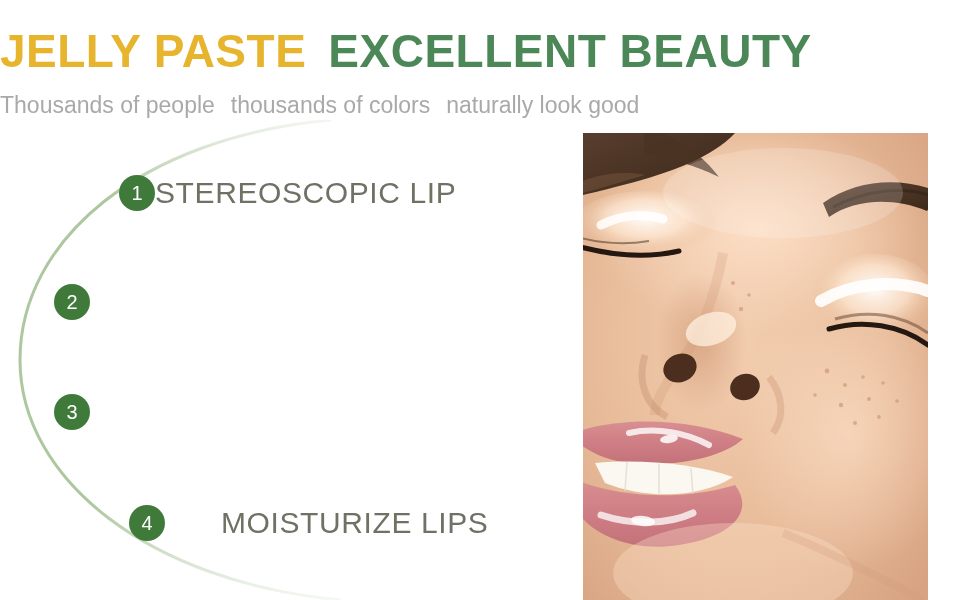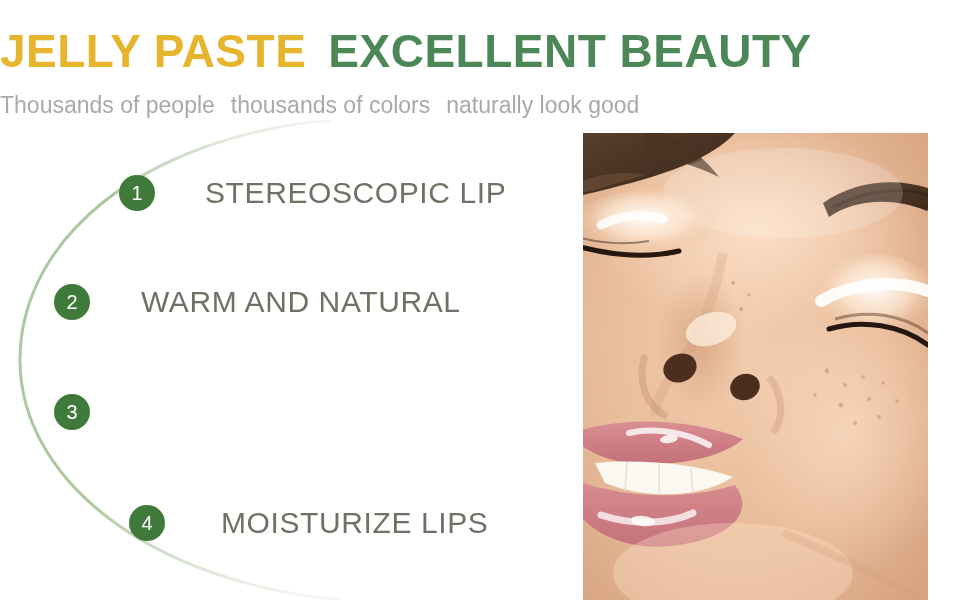--- a/index.html
+++ b/index.html
@@ -76,21 +76,21 @@
     line-height: 1;
   }
   .feature-label {
     font-size: 30px;
     color: #6E7265;
     letter-spacing: 0.6px;
     line-height: 1;
   }
 
   #feature-1 { left: 119px; top: 175px; }
-  #feature-1 .feature-label { margin-left: 50px; }
+  #feature-1 .feature-label { }
 
   #feature-2 { left: 54px; top: 284px; }
   #feature-2 .feature-label { margin-left: 51px; }
 
   #feature-3 { left: 54px; top: 394px; }
   #feature-3 .feature-label { margin-left: 45px; }
 
   #feature-4 { left: 129px; top: 505px; }
   #feature-4 .feature-label { margin-left: 56px; }
 
@@ -131,21 +131,20 @@
     <path d="M 330 0 C 140 18, 20 120, 20 240 C 20 360, 150 462, 340 480" fill="none" stroke="url(#arcFade)" stroke-width="3" stroke-linecap="round"></path>
   </svg>
 
   <div class="feature" id="feature-1">
     <span class="bullet">1</span>
     <span class="feature-label">STEREOSCOPIC LIP</span>
   </div>
 
   <div class="feature" id="feature-2">
     <span class="bullet">2</span>
-    <span class="feature-label">WARM AND NATURAL</span>
   </div>
 
   <div class="feature" id="feature-3">
     <span class="bullet">3</span>
   </div>
 
   <div class="feature" id="feature-4">
     <span class="bullet">4</span>
     <span class="feature-label">MOISTURIZE LIPS</span>
   </div>

